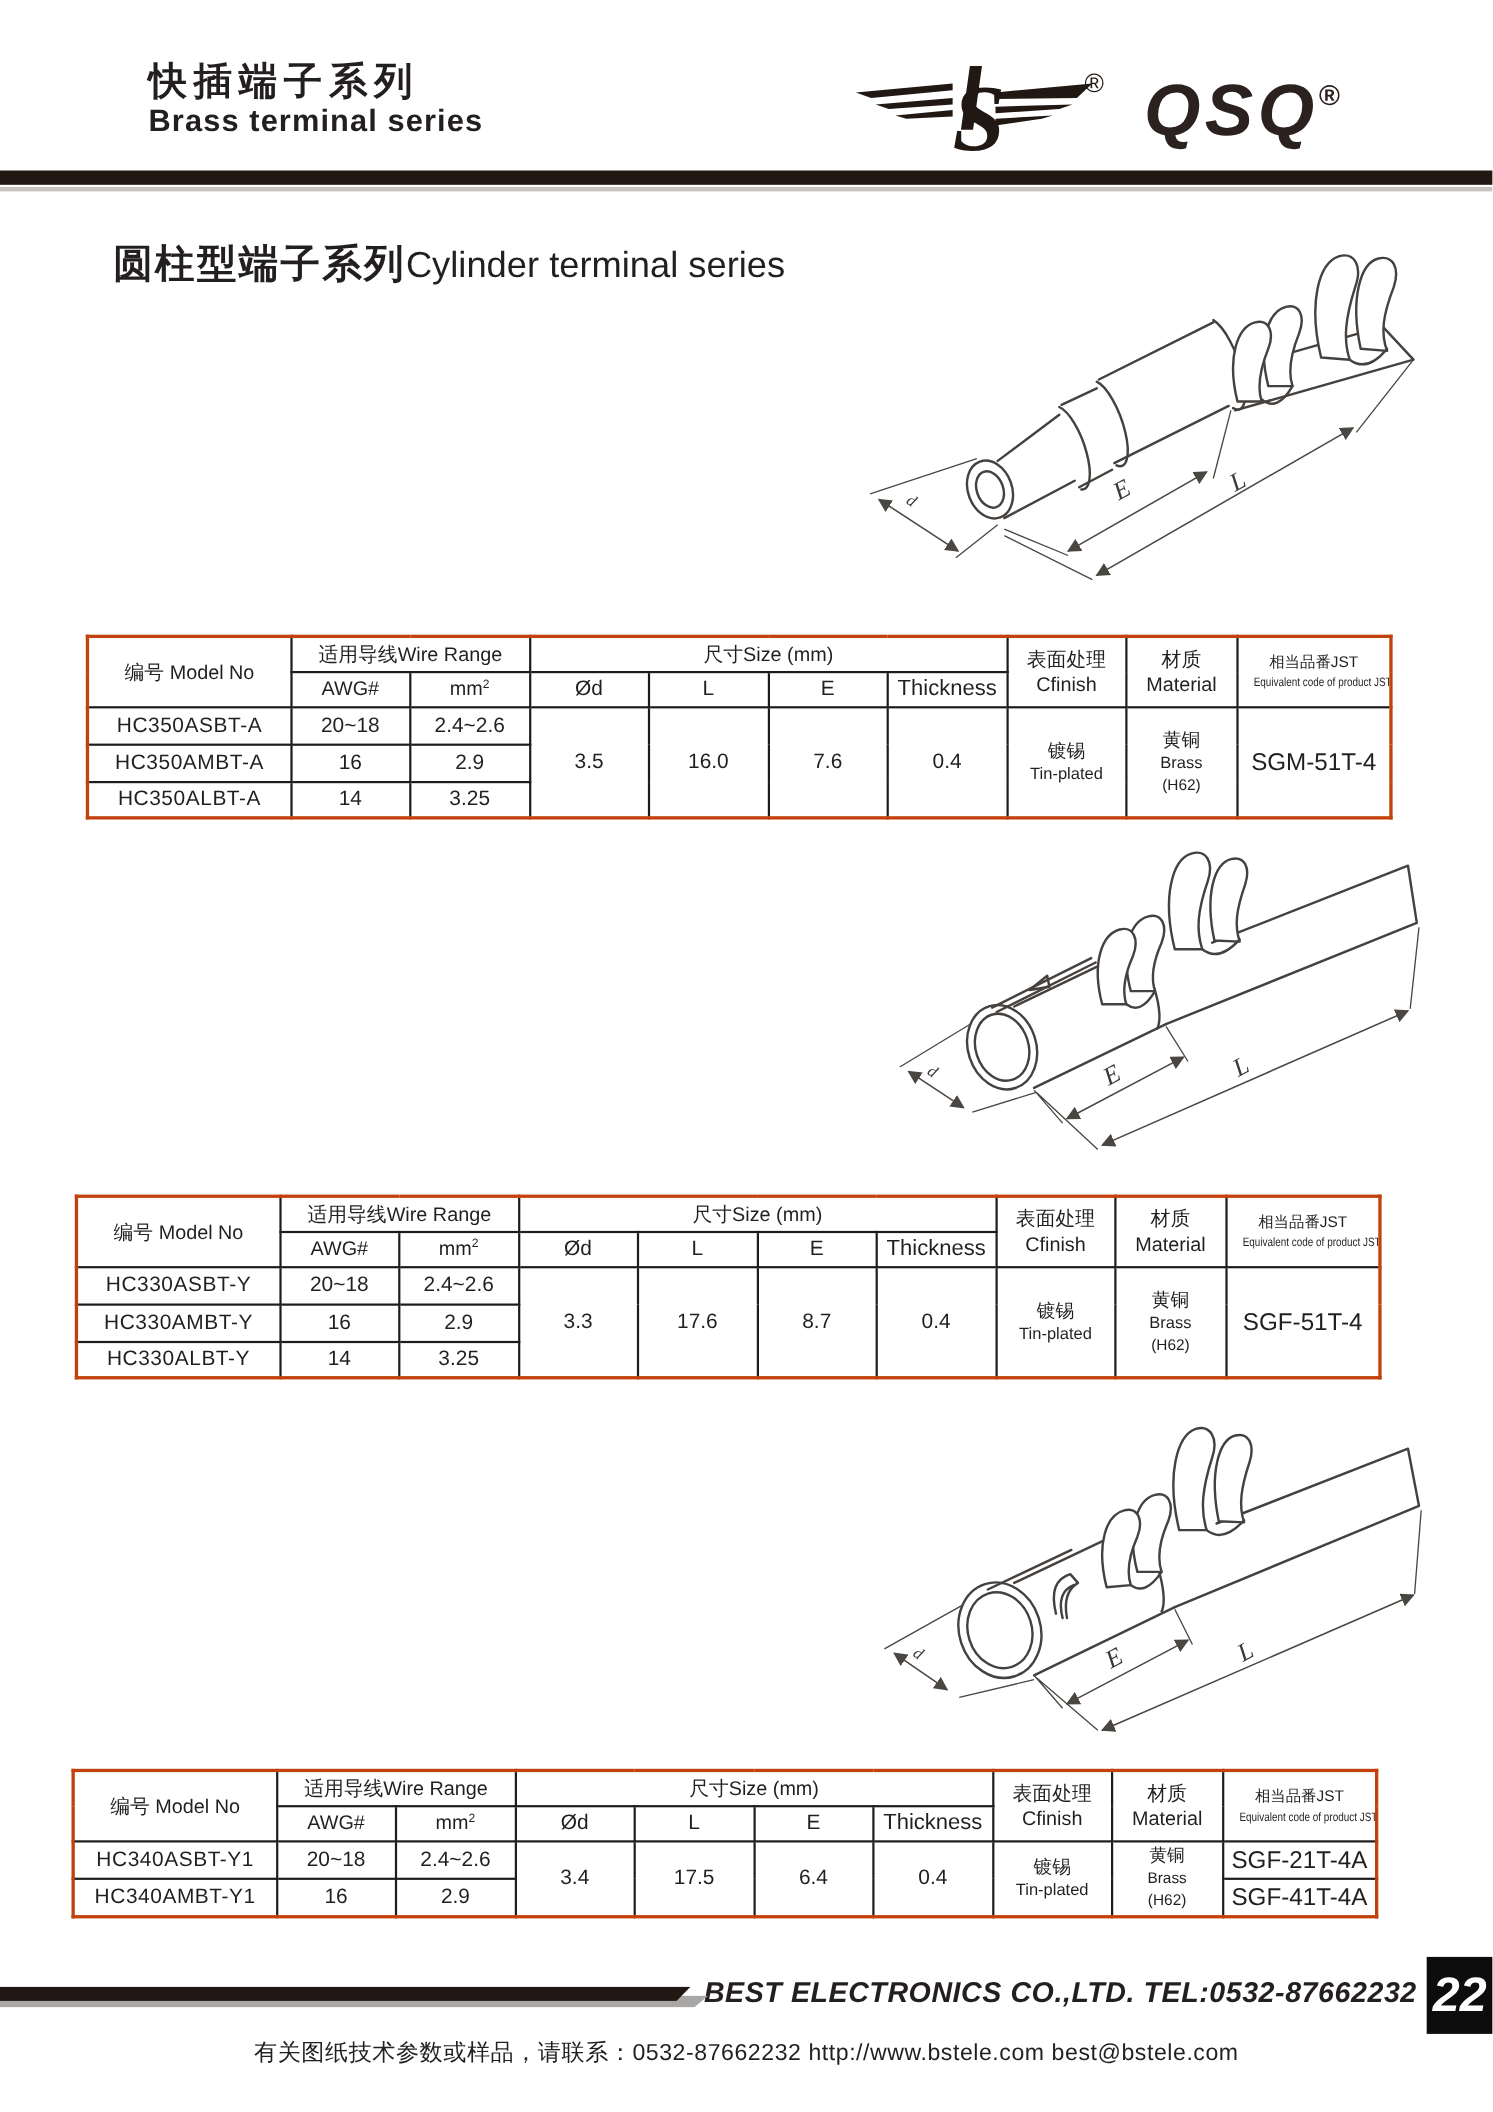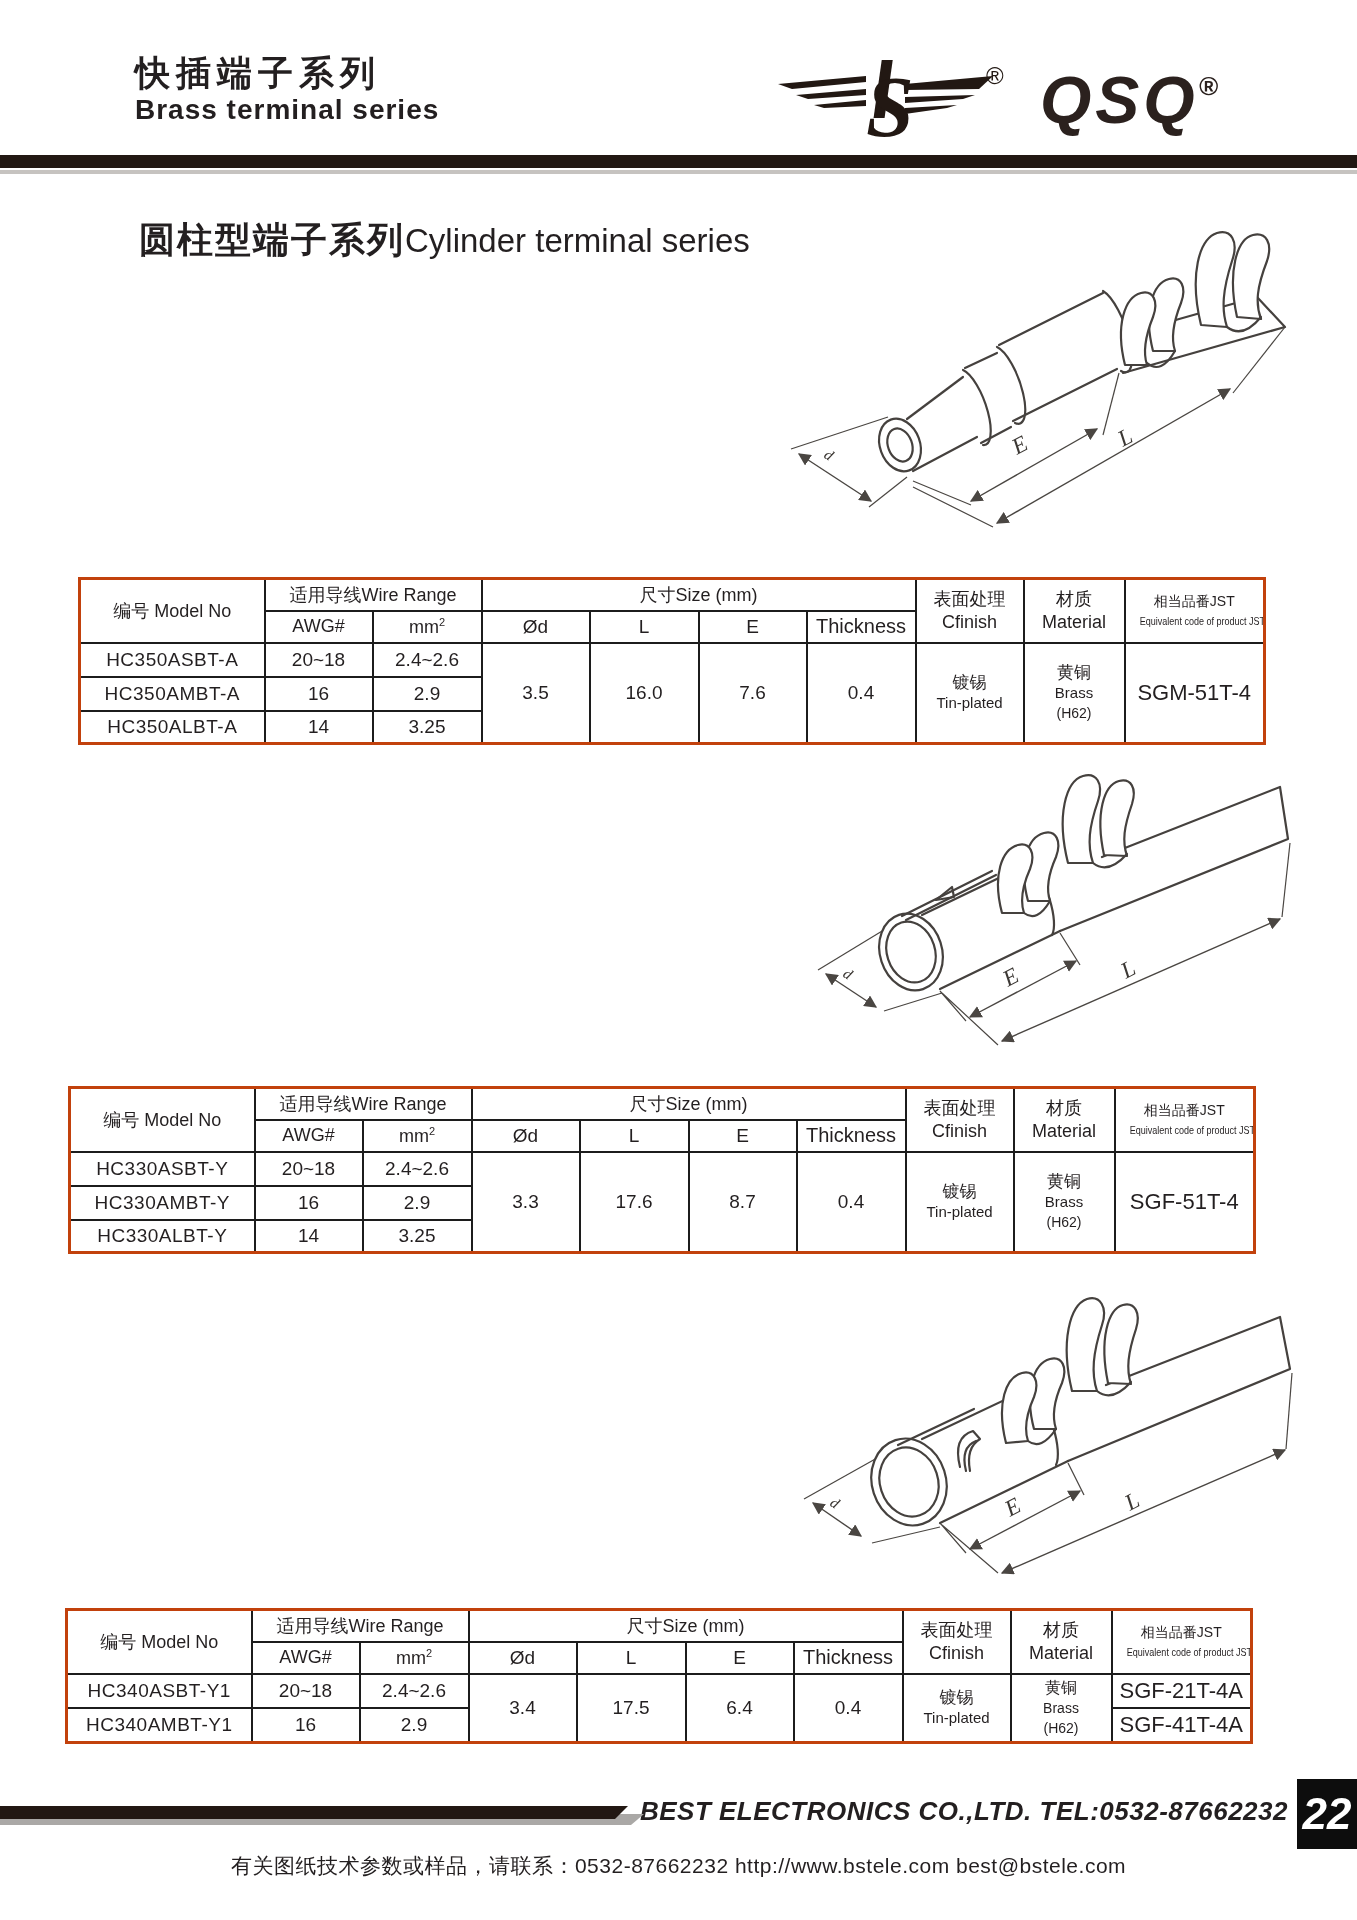--- a/index.html
+++ b/index.html
@@ -10,21 +10,21 @@
   
   .hdr-zh{left:135px;top:50px;font-size:35px;font-weight:bold;letter-spacing:6px;}
   .hdr-en{left:135px;top:94px;font-size:28px;font-weight:bold;letter-spacing:1px;}
   .topbar{left:0;top:155px;width:1357px;height:13px;background:#221813;}
   .topbar-shadow{left:0;top:170px;width:1357px;height:4px;background:#c6c3c0;}
 
   .qsq-logo{left:1040px;top:62px;font-size:66px;font-weight:800;font-style:italic;color:#2b211e;letter-spacing:4px;}
   .qsq-reg{font-size:26px;font-weight:bold;vertical-align:28px;letter-spacing:0;}
 
   
-  .sec-title{left:103px;top:216px;white-space:nowrap;margin-left:36px;}
+  .sec-title{left:103px;top:216px;white-space:nowrap;}
   .sec-zh{font-size:36px;font-weight:bold;letter-spacing:2px;}
   .sec-en{font-size:33px;font-weight:normal;}
 
   
   table.spec{border-collapse:collapse;table-layout:fixed;background:#fff;}
   table.spec td,table.spec th{border:2px solid #1c1c1c;text-align:center;vertical-align:middle;padding:0;font-weight:normal;color:#231f20;overflow:hidden;}
   table.spec{border:3px solid #c2410c;}
   .hzh{font-size:18px;}
   .cell-sm{font-size:20px;}
   .val{font-size:19px;}

